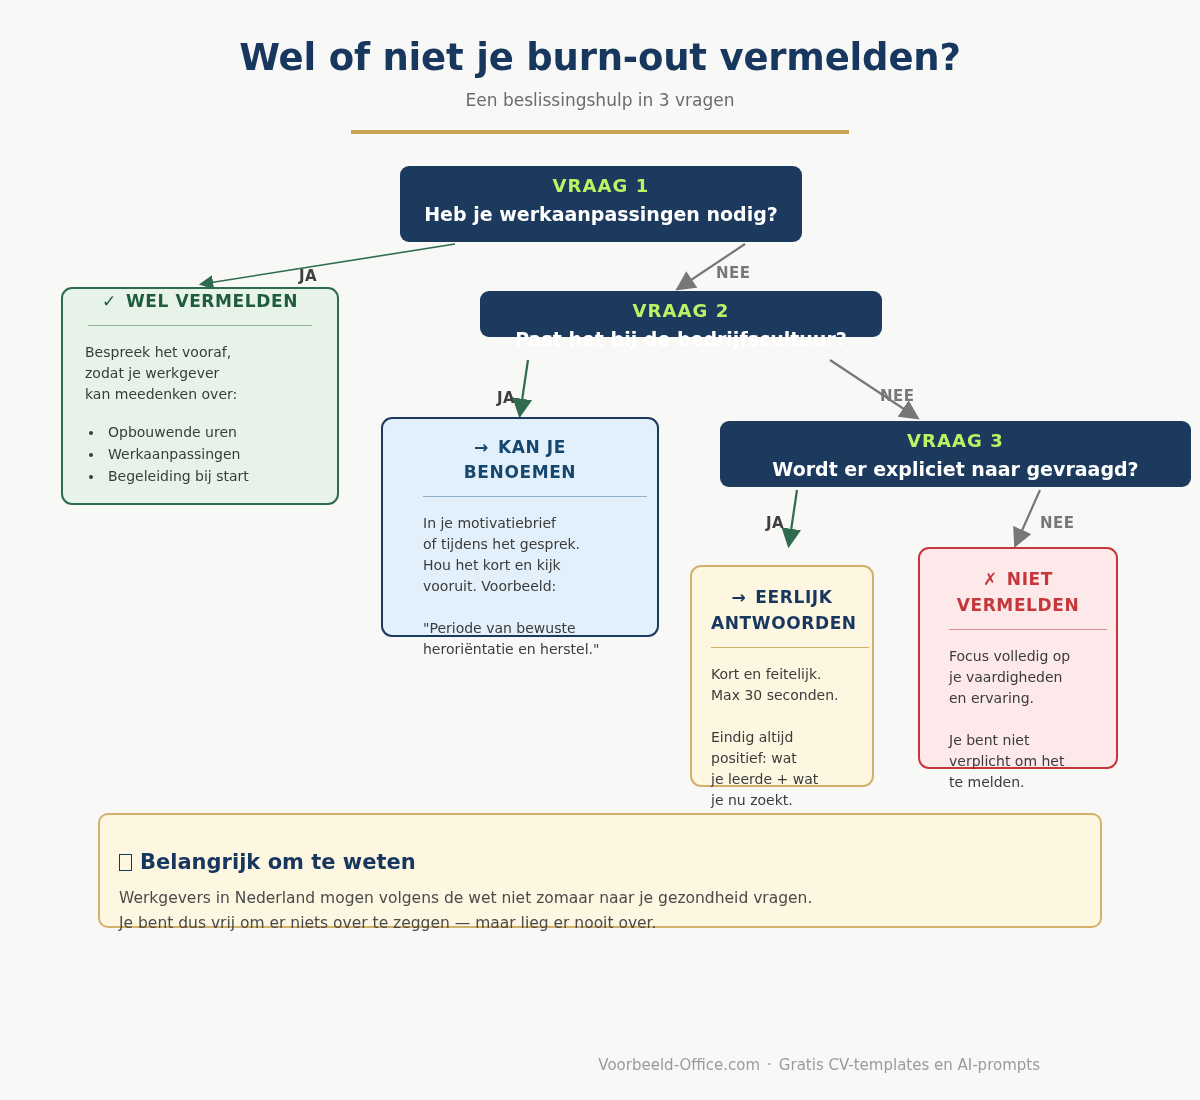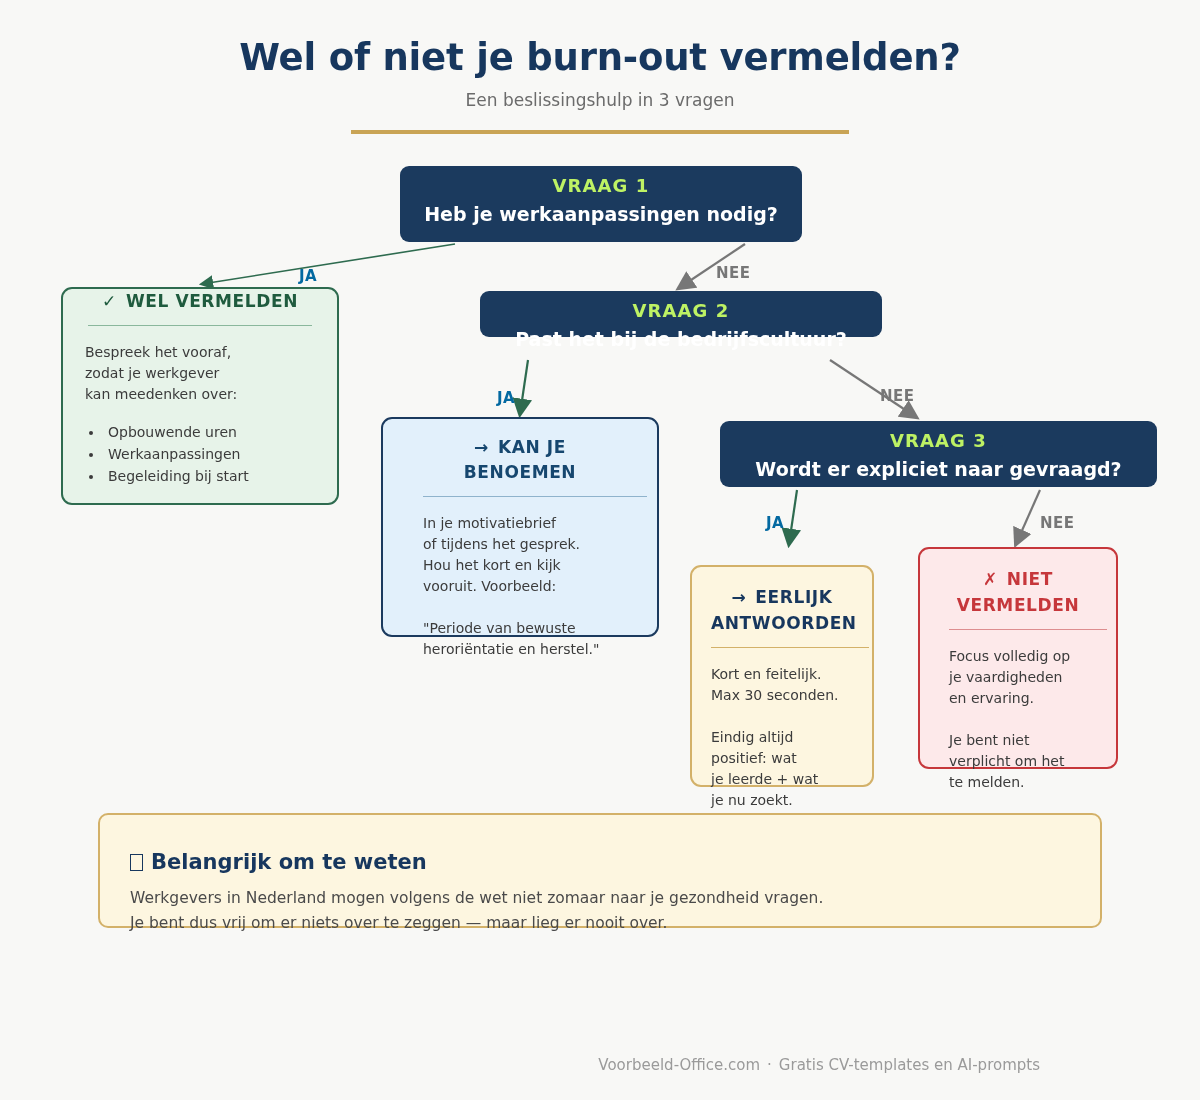--- a/index.html
+++ b/index.html
@@ -44,21 +44,21 @@
     font-size: 18px; color: #bef264; letter-spacing: 1.1px;
     line-height: 18px;
     font-weight: bold;
   }
   .qbox .qtext {
     font-size: 19px; font-weight: bold; color: #ffffff;
     margin-top: 7px; line-height: 24px;
   }
   #q1 { left: 400px; top: 160px; width: 402px; height: 76px; }
   #q2 { left: 480px; top: 285px; width: 402px; height: 46px; }
-  #q3 { left: 720px; top: 415px; width: 437px; height: 66px; }
+  #q3 { left: 720px; top: 415px; width: 471px; height: 66px; }
 
   
   .card {
     position: absolute;
     border-radius: 11px;
     border: 2px solid #888;
   }
   .card .ctitle {
     text-align: center;
     font-size: 17px; font-weight: bold;
@@ -114,31 +114,31 @@
 
   
   .arrow-layer {
     position: absolute; left: 0; top: 0; width: 1200px; height: 1100px;
     pointer-events: none;
   }
   .edge-label {
     position: absolute;
     font-size: 15px; font-weight: bold; letter-spacing: 0.5px;
   }
-  .edge-label.ja  { color: #0369a1; }
+  .edge-label.ja  { color: #404040; }
   .edge-label.nee { color: #777777; }
 
   
   #note {
     position: absolute; left: 98px; top: 807px;
     width: 1004px; height: 115px;
     background: #fdf6e0;
     border: 2px solid #d3b169;
     border-radius: 10px;
-    padding: 34px 34px 0 30px;
+    padding: 34px 34px 0 19px;
   }
   #note .nhead {
     font-size: 21px; font-weight: bold; color: #17375e;
     line-height: 26px;
   }
   #note .nhead .tofu {
     display: inline-block;
     width: 13px; height: 17px;
     border: 1.3px solid #17375e;
     vertical-align: -2px;

